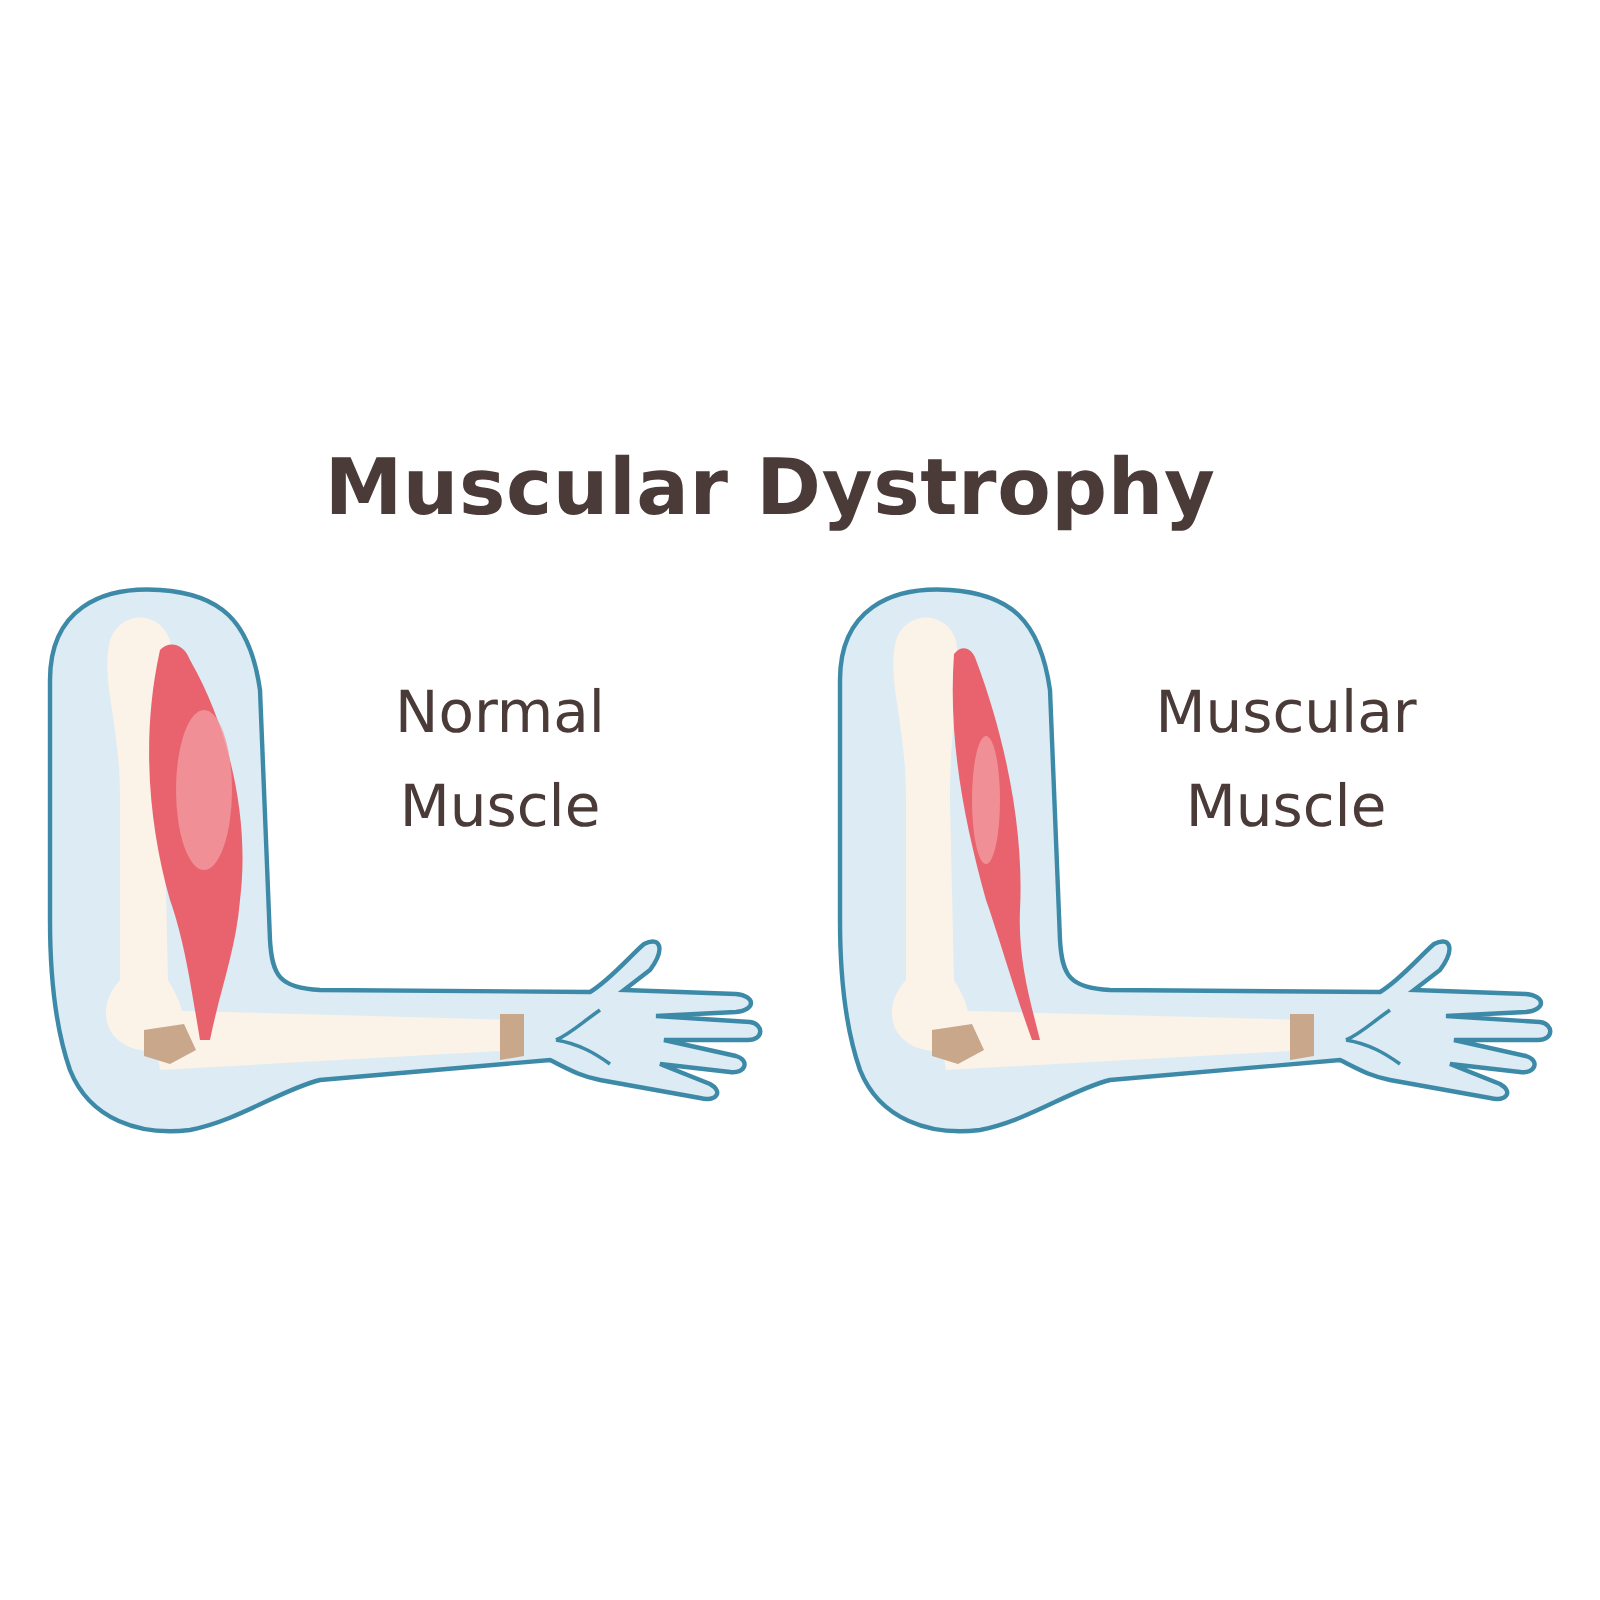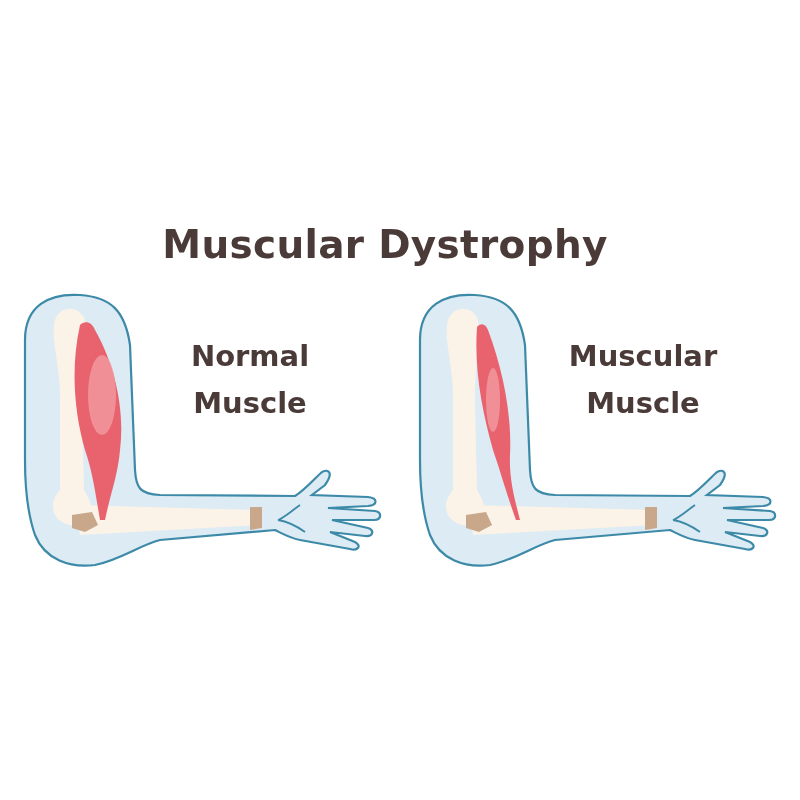--- a/index.html
+++ b/index.html
@@ -1,18 +1,18 @@
 <!DOCTYPE html>
 <html><head>
 <meta charset="utf-8">
 <style>
   html,body{margin:0;padding:0;background:#ffffff;}
   body{width:800px;height:800px;position:relative;overflow:hidden;font-family:"DejaVu Sans","Liberation Sans",sans-serif;}
   .title{position:absolute;left:0;width:770px;top:222px;text-align:center;font-size:39px;font-weight:bold;color:#4a3a38;letter-spacing:0.3px;}
-  .label{position:absolute;font-size:29px;font-weight:bold;color:#4a3a38;line-height:47px;text-align:center;}
+  .label{position:absolute;font-size:29px;font-weight:normal;color:#4a3a38;line-height:47px;text-align:center;}
   .label.left{left:180px;width:140px;top:333px;}
   .label.right{left:548px;width:190px;top:333px;}
   svg.arm{position:absolute;}
 </style>
 </head>
 <body>
 
 <div class="title">Muscular Dystrophy</div>
 
 <svg class="arm" style="left:0;top:0" width="800" height="800" viewBox="0 0 800 800">

